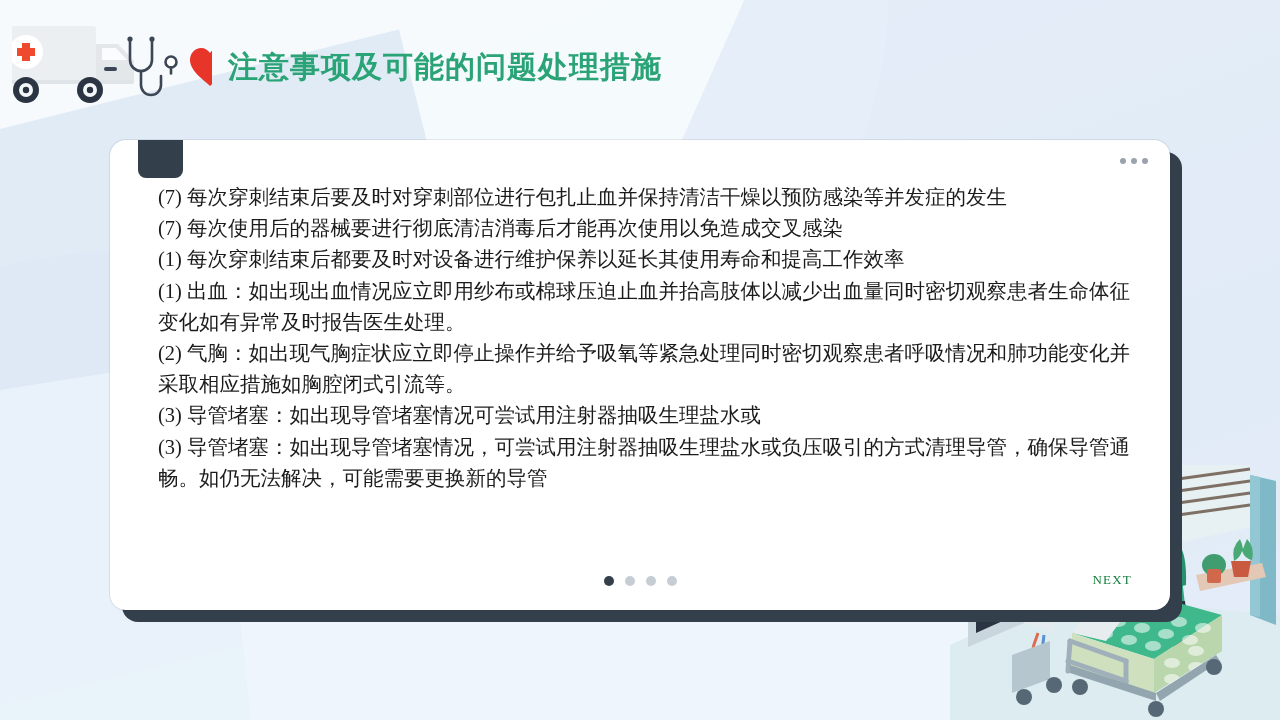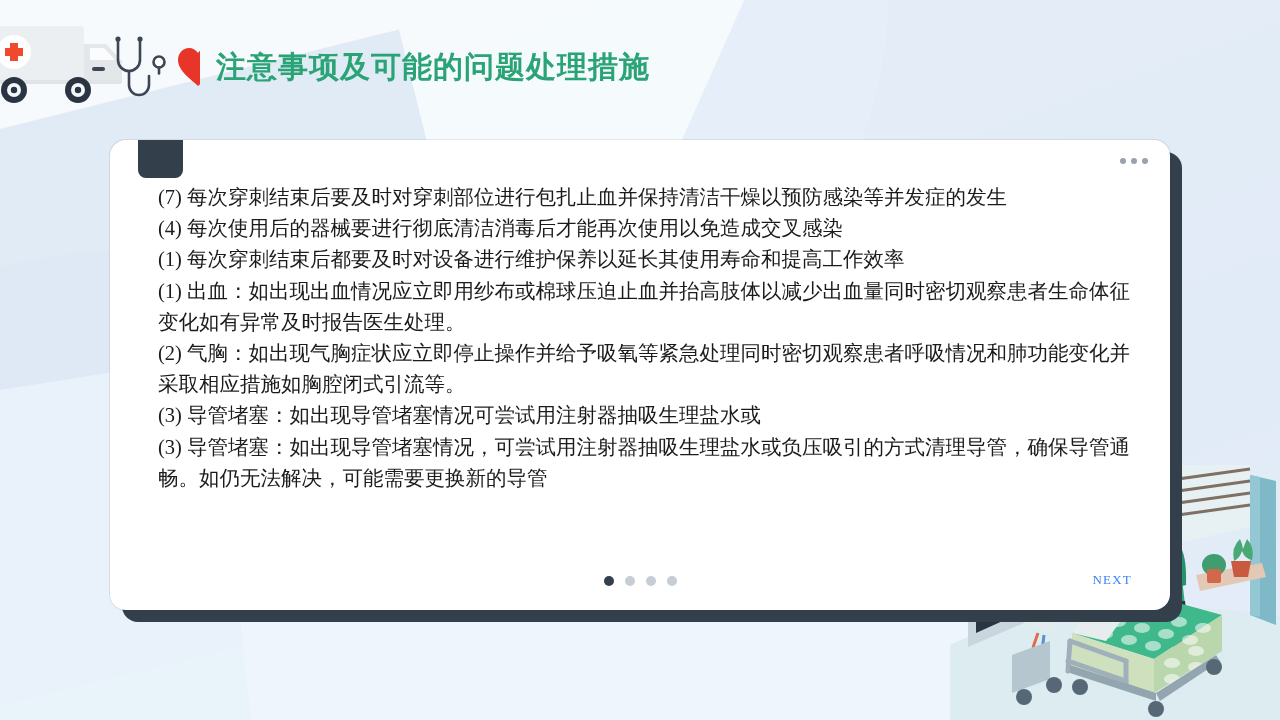--- a/index.html
+++ b/index.html
@@ -42,21 +42,21 @@
     left:250px;top:480px;width:900px;height:420px;
     background:#eef5fc;opacity:.9;
     transform:rotate(-6deg);
   }
   .shape-f{
     left:-200px;top:250px;width:700px;height:340px;
     background:#d9e6f3;opacity:.55;border-radius:50%;
   }
 
   
-  .header{position:absolute;left:0;top:0;width:1141px;height:130px;}
+  .header{position:absolute;left:12px;top:0;width:1141px;height:130px;}
   .header-icons{position:absolute;left:0;top:22px;width:200px;height:86px;}
   .page-title{
     position:absolute;left:216px;top:47px;
     font-family:"Liberation Sans","DejaVu Sans",sans-serif;
     font-size:30px;font-weight:700;color:#2aa376;letter-spacing:1px;
     white-space:nowrap;
   }
 
   
   .illustration{position:absolute;right:0;bottom:0;width:330px;height:255px;}
@@ -92,21 +92,21 @@
   
   .pager{
     position:absolute;left:0;right:0;bottom:24px;
     display:flex;justify-content:center;align-items:center;gap:11px;
   }
   .pager span{width:10px;height:10px;border-radius:50%;background:#c7cdd4;display:block;}
   .pager span.active{background:#343f4c;}
   .next-label{
     position:absolute;right:38px;bottom:22px;
     font-family:"Liberation Serif","DejaVu Serif",serif;
-    font-size:13px;letter-spacing:1.2px;color:#3b82f6;
+    font-size:13px;letter-spacing:1.2px;color:#15803d;
   }
 </style>
 </head>
 <body>
 
 <div class="bg">
   <div class="bg-base"></div>
   <div class="bg-shape shape-a"></div>
   <div class="bg-shape shape-f"></div>
   <div class="bg-shape shape-b"></div>
@@ -267,21 +267,21 @@
     <div class="card-tab"></div>
 
     <div class="card-dots">
       <i></i>
       <i></i>
       <i></i>
     </div>
 
     <div class="card-body">
       <p>(7) 每次穿刺结束后要及时对穿刺部位进行包扎止血并保持清洁干燥以预防感染等并发症的发生</p>
-      <p>(4) 每次使用后的器械要进行彻底清洁消毒后才能再次使用以免造成交叉感染</p>
+      <p>(7) 每次使用后的器械要进行彻底清洁消毒后才能再次使用以免造成交叉感染</p>
       <p>(1) 每次穿刺结束后都要及时对设备进行维护保养以延长其使用寿命和提高工作效率</p>
       <p class="wrap">(1) 出血：如出现出血情况应立即用纱布或棉球压迫止血并抬高肢体以减少出血量同时密切观察患者生命体征变化如有异常及时报告医生处理。</p>
       <p class="wrap">(2) 气胸：如出现气胸症状应立即停止操作并给予吸氧等紧急处理同时密切观察患者呼吸情况和肺功能变化并采取相应措施如胸腔闭式引流等。</p>
       <p>(3) 导管堵塞：如出现导管堵塞情况可尝试用注射器抽吸生理盐水或</p>
       <p class="wrap">(3) 导管堵塞：如出现导管堵塞情况，可尝试用注射器抽吸生理盐水或负压吸引的方式清理导管，确保导管通畅。如仍无法解决，可能需要更换新的导管</p>
     </div>
 
     <div class="pager">
       <span class="active"></span>
       <span></span>

